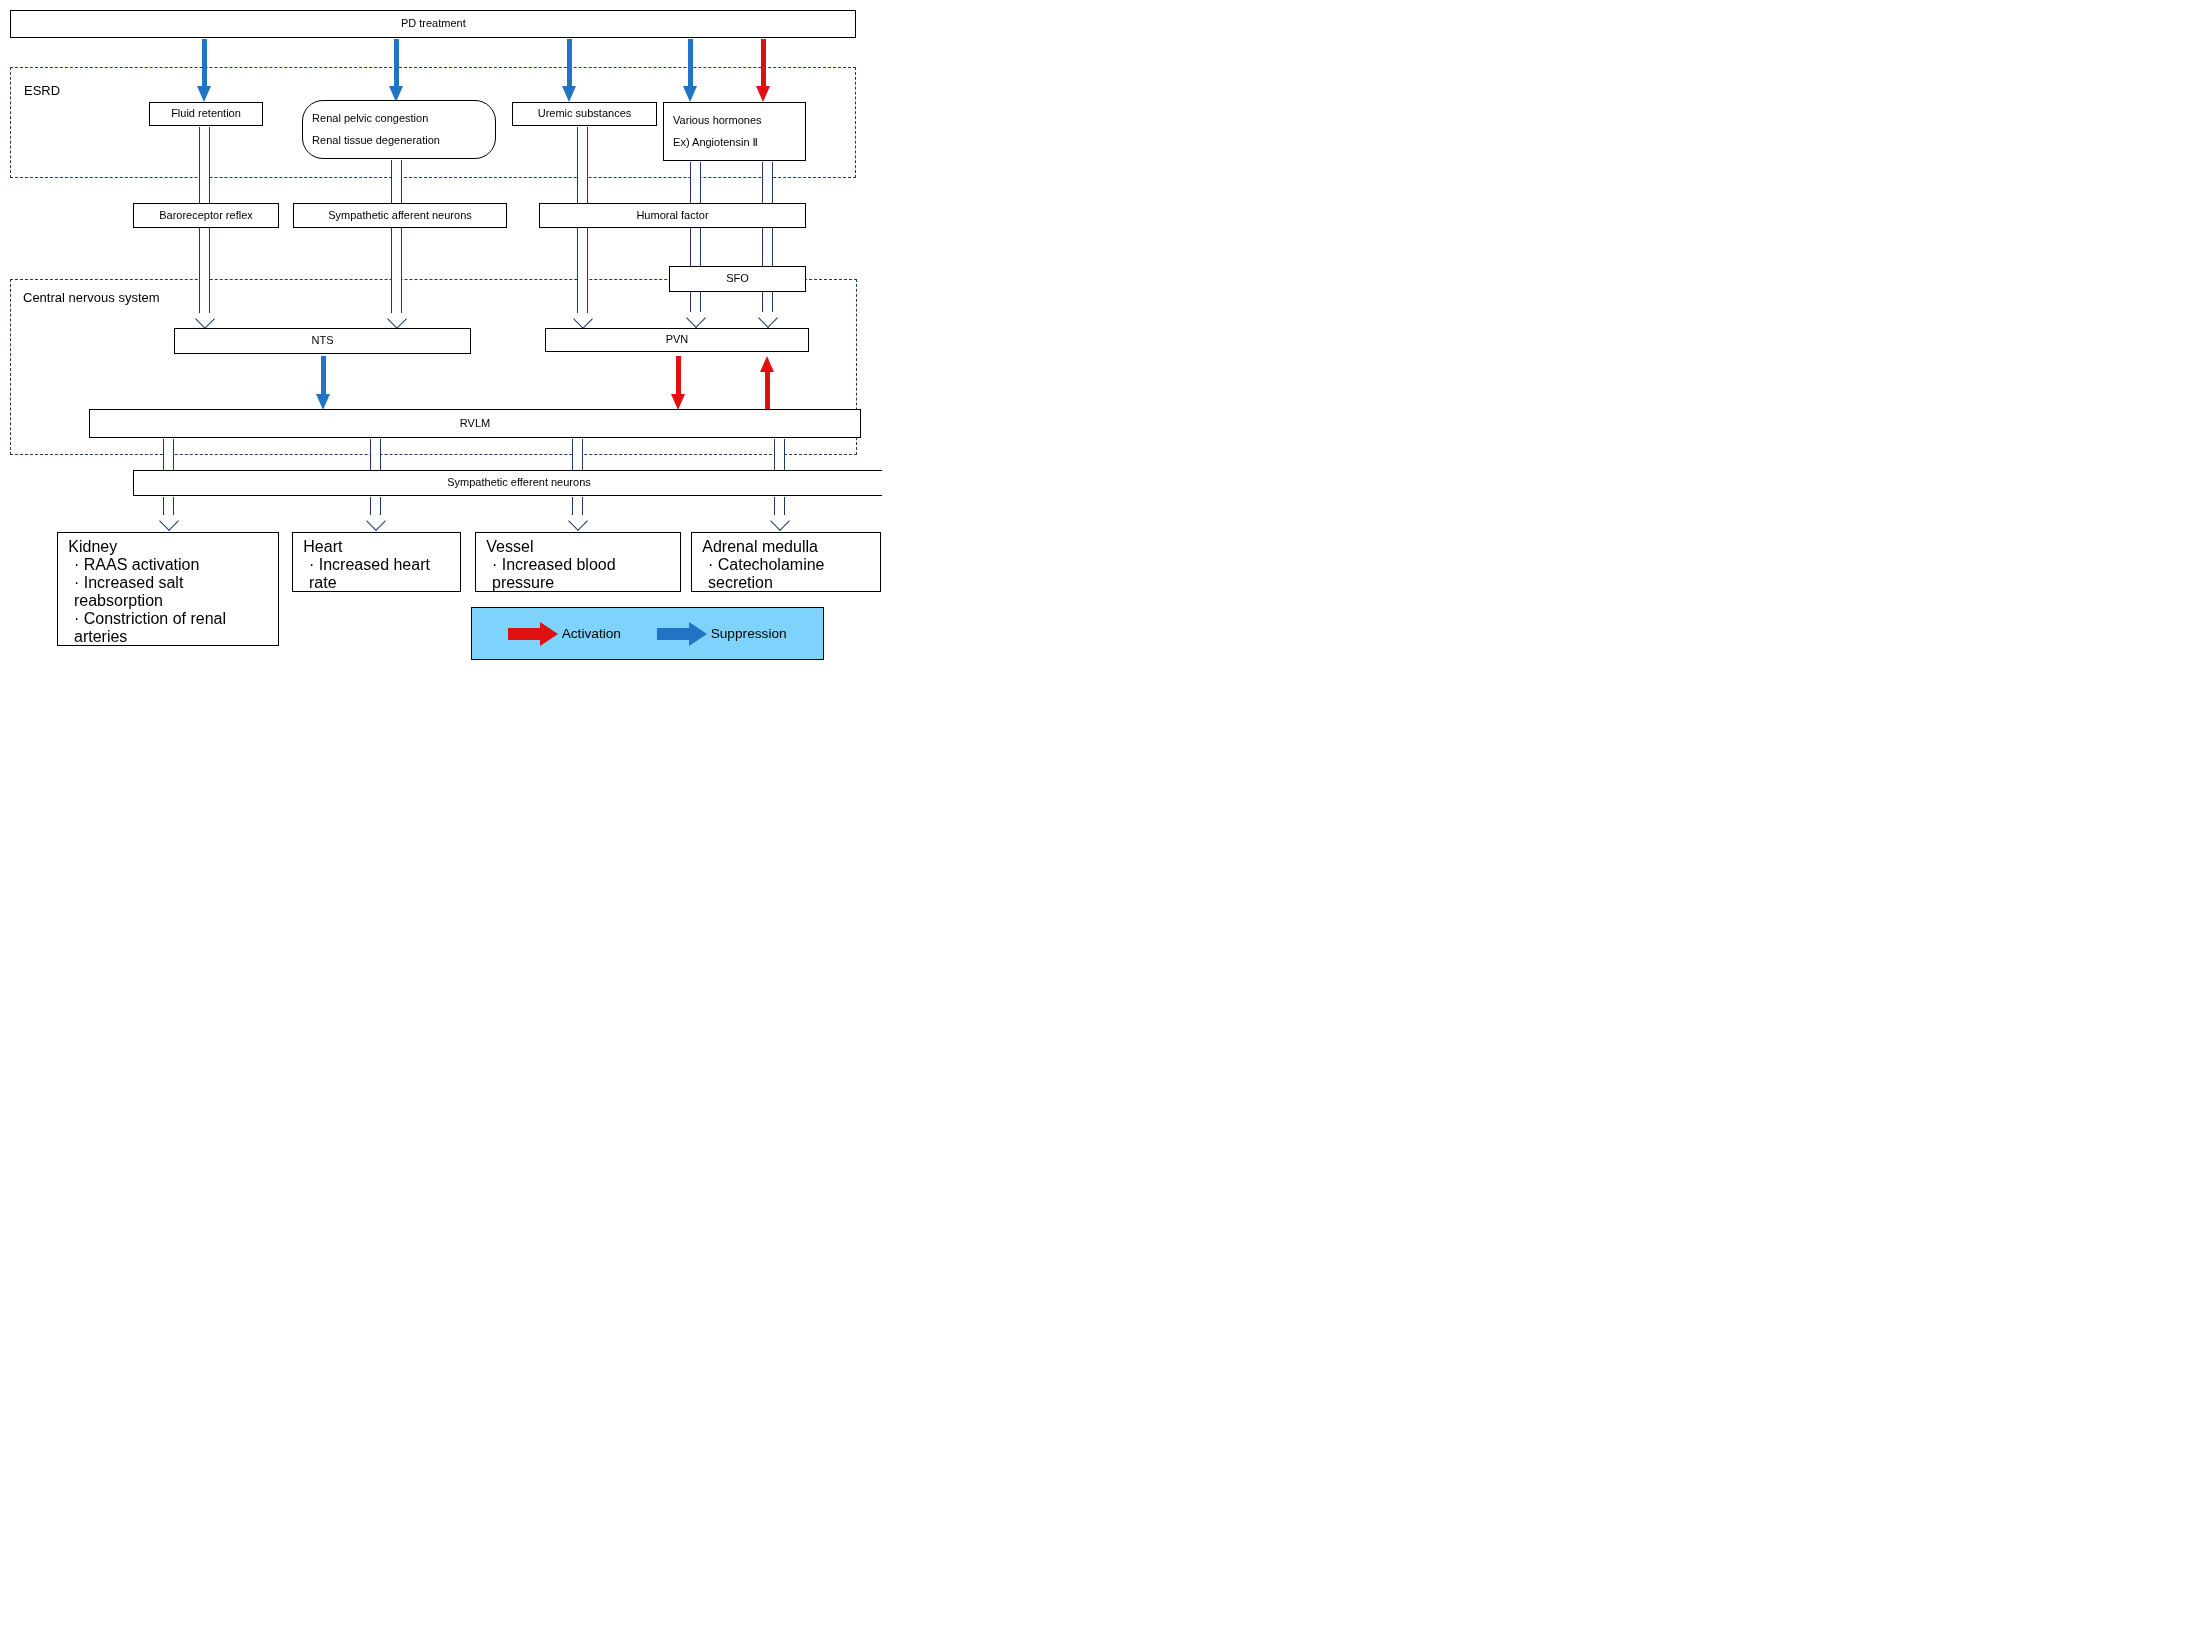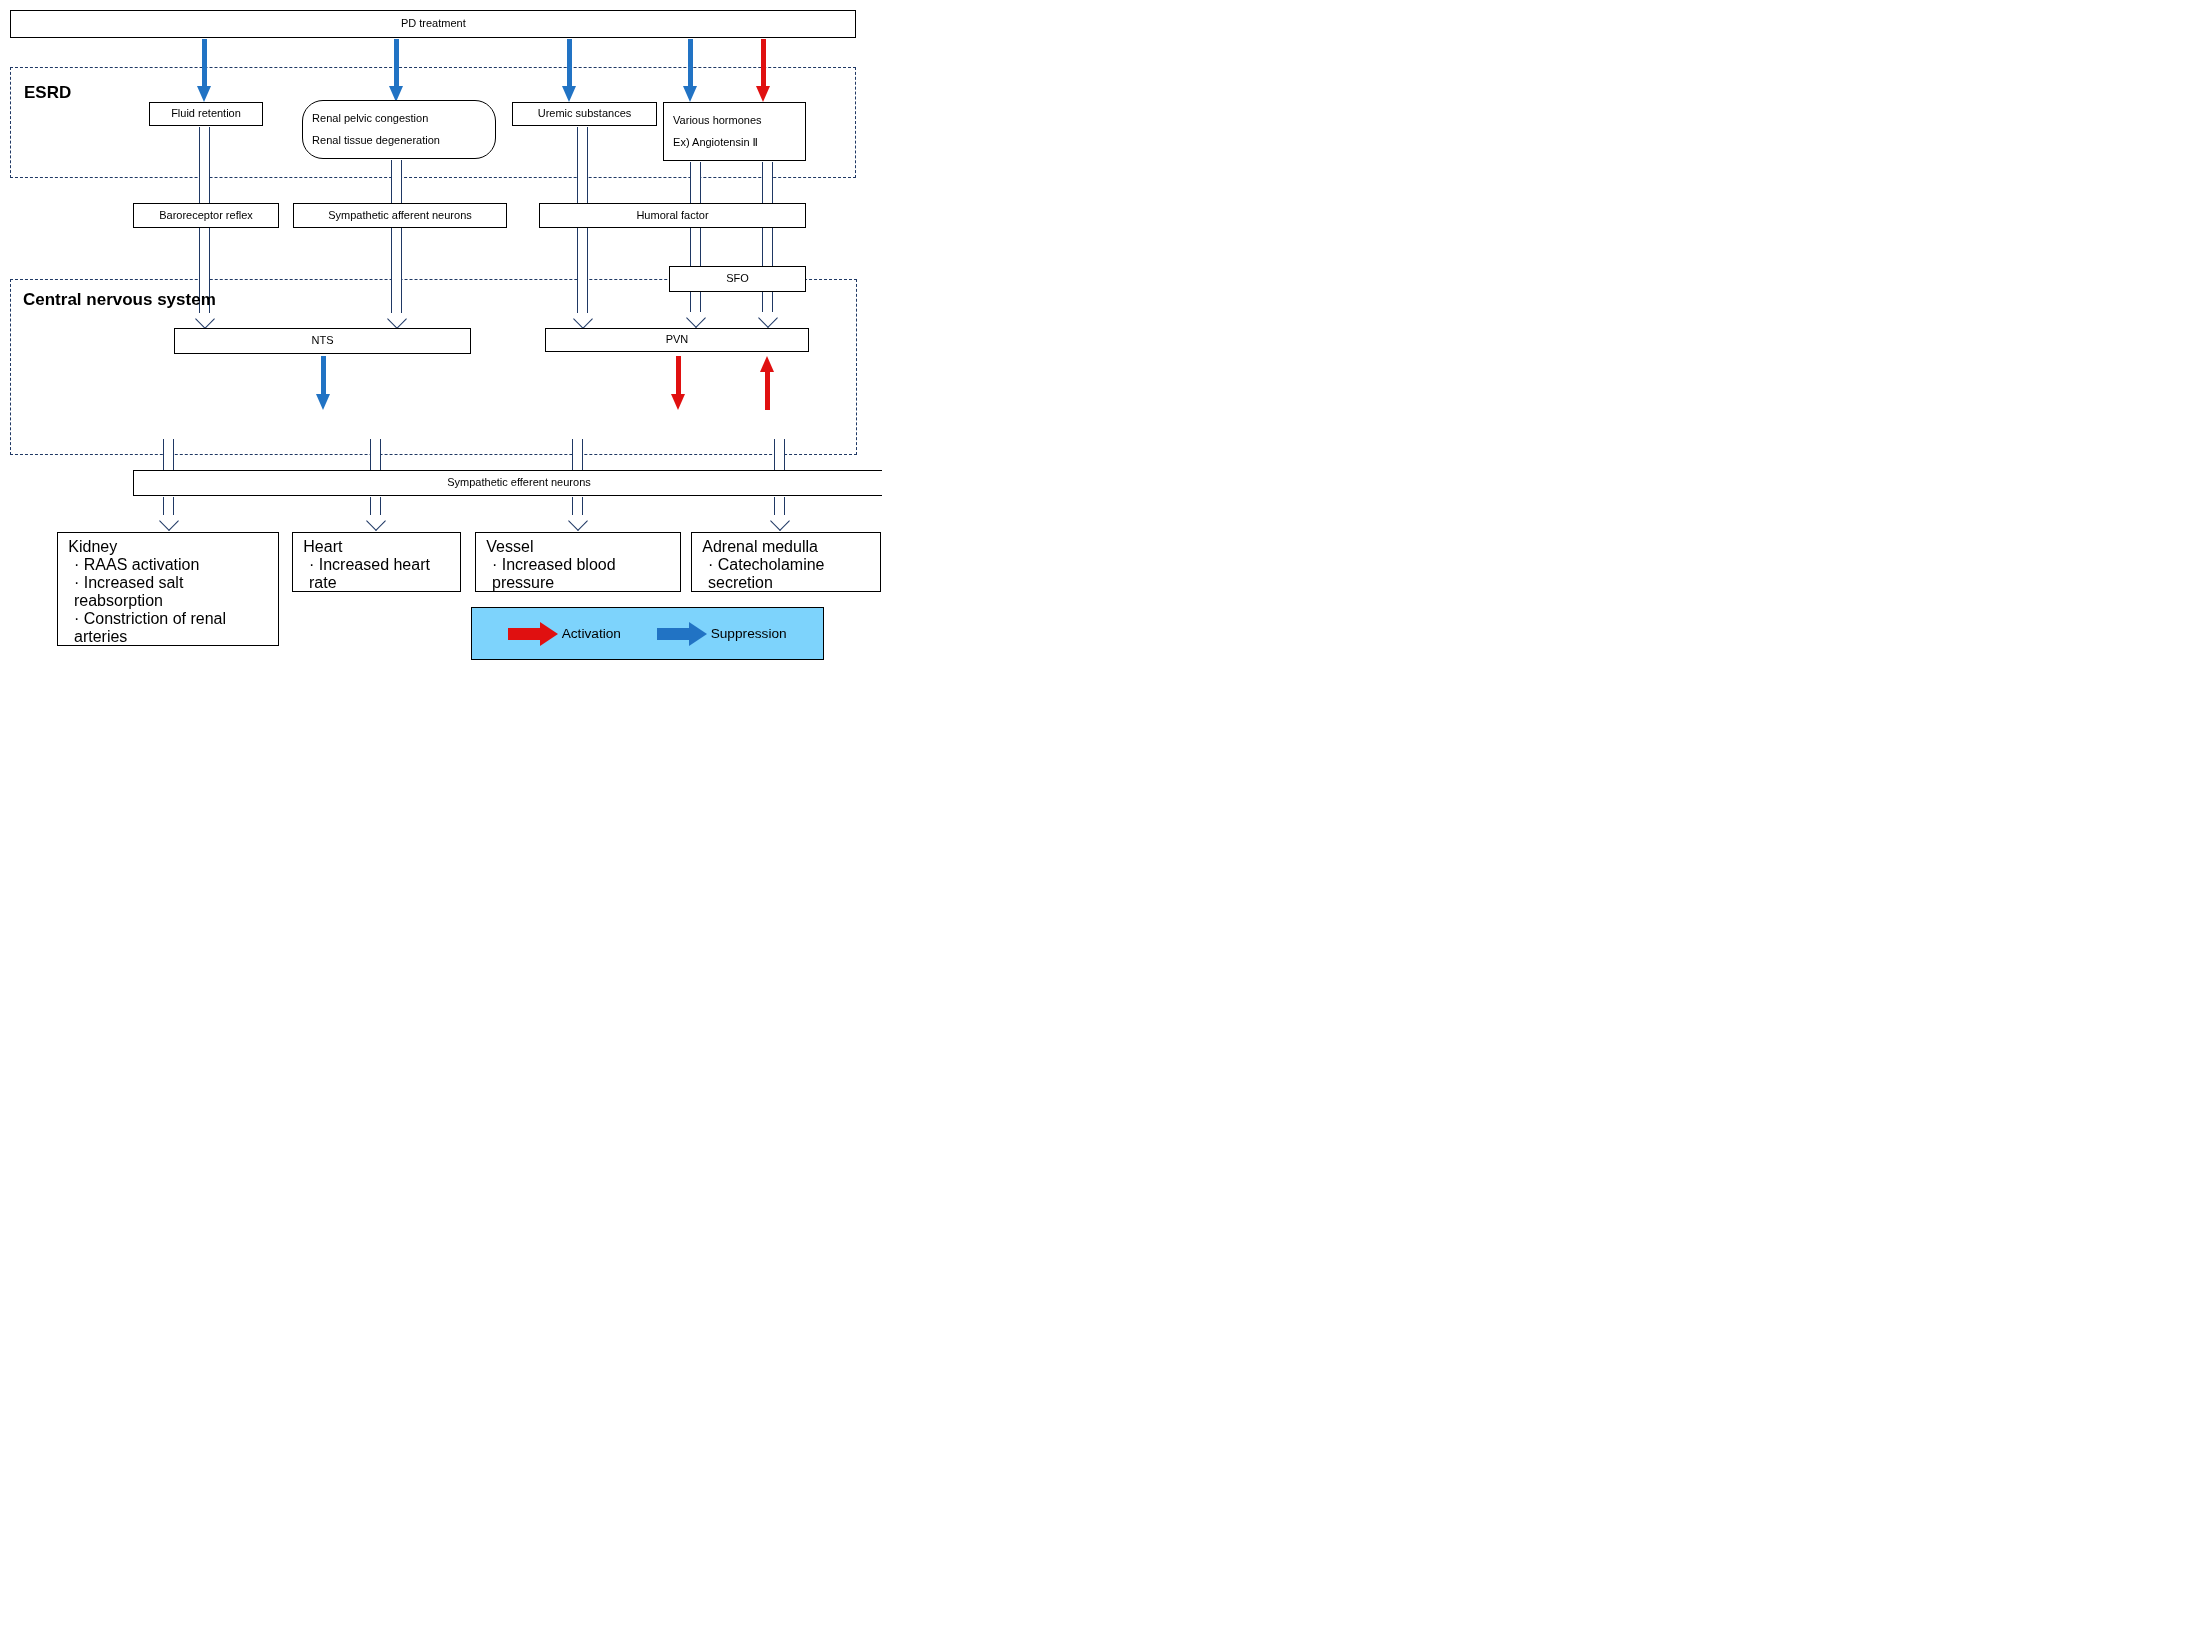--- a/index.html
+++ b/index.html
@@ -11,21 +11,21 @@
         display:flex;align-items:center;justify-content:center;
         font-size:11px;line-height:1.2;box-sizing:border-box;}
   .node.two-line{flex-direction:column;align-items:flex-start;justify-content:space-evenly;padding:2.3px 9.1px;}
   .organ{position:absolute;background:#fff;border:1.4px solid #000;z-index:3;
          display:flex;flex-direction:column;justify-content:space-evenly;align-items:flex-start;
          font-size:16px;padding:4.6px 3.4px 4.6px 10.3px;box-sizing:border-box;}
   .organ .item{padding-left:5.7px;}
 
   
   .group{position:absolute;border:1.1px dashed var(--navy);z-index:1;box-sizing:border-box;background:transparent;}
-  .group-label{position:absolute;z-index:4;font-size:17px;font-weight:bold;}
+  .group-label{position:absolute;z-index:4;font-size:13px;}
 
   
   .solid-down,.solid-up{position:absolute;width:15px;z-index:2;}
   .solid-down::before{content:'';position:absolute;left:4.6px;right:4.6px;top:0;bottom:13.7px;background:var(--c);}
   .solid-down::after{content:'';position:absolute;left:0;bottom:0;width:0;height:0;
        border-left:7.4px solid transparent;border-right:7.4px solid transparent;border-top:16px solid var(--c);}
   .solid-up::before{content:'';position:absolute;left:4.6px;right:4.6px;top:13.7px;bottom:0;background:var(--c);}
   .solid-up::after{content:'';position:absolute;left:0;top:0;width:0;height:0;
        border-left:7.4px solid transparent;border-right:7.4px solid transparent;border-bottom:16px solid var(--c);}
 
@@ -125,20 +125,23 @@
   </div>
 
   <div class="node" style="left:174px;top:328px;width:297px;height:26px;">
     <span>NTS</span>
   </div>
 
   <div class="node" style="left:545px;top:328px;width:264px;height:24px;text-align:center;">
     <span>PVN</span>
   </div>
 
+  <div class="node" style="left:89px;top:409px;width:772px;height:29px;">
+    <span>RVLM</span>
+  </div>
 
   <div class="node" style="left:89px;top:470px;width:772px;height:26px;margin-left:44px;">
     <span>Sympathetic efferent neurons</span>
   </div>
 
   <div class="organ" style="left:57px;top:532px;width:222px;height:114px;">
     <span class="title">Kidney</span>
     <span class="item">· RAAS activation</span>
     <span class="item">· Increased salt reabsorption</span>
     <span class="item">· Constriction of renal arteries</span>

